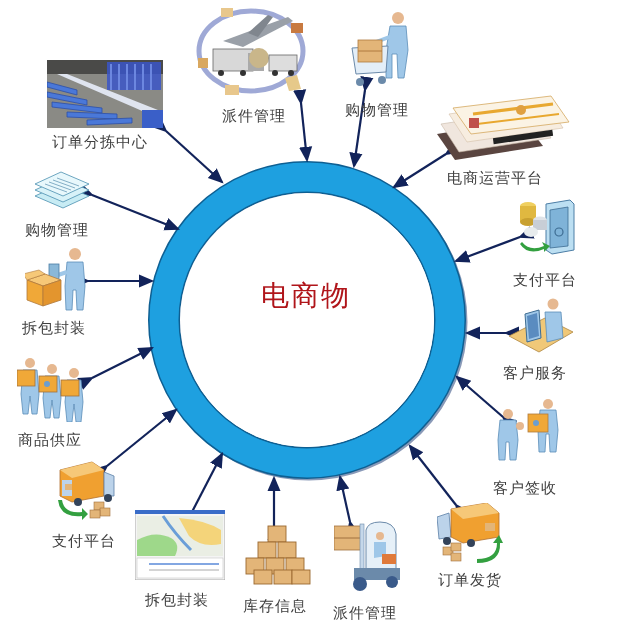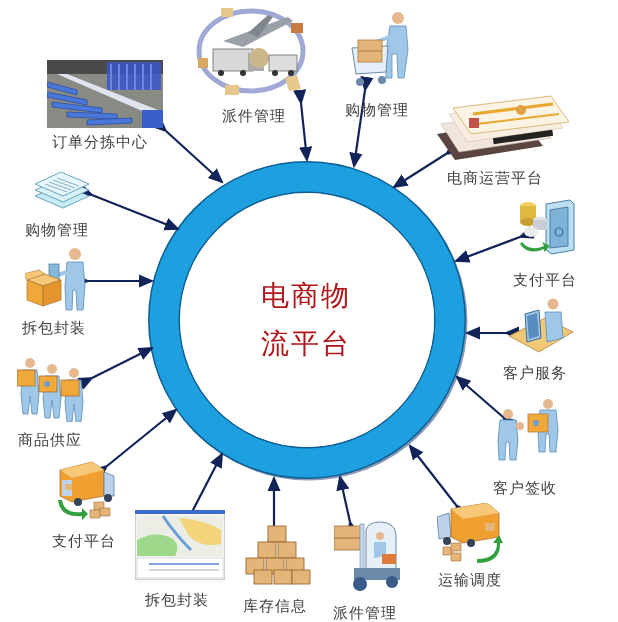--- a/index.html
+++ b/index.html
@@ -65,21 +65,20 @@
       <line x1="92" y1="378" x2="152" y2="348"></line>
 
       <line x1="88" y1="281" x2="152" y2="281"></line>
 
       <line x1="92" y1="195" x2="178" y2="229"></line>
     </g>
   </svg>
 
   <div class="center-title">
     <div>电商物</div>
-    <div>流平台</div>
   </div>
 
   <div class="node">
     <svg class="icon" style="left:47px;top:60px;width:116px;height:68px" viewBox="0 0 116 68">
       <rect width="116" height="68" fill="#8a8a85"></rect>
       <rect width="116" height="14" fill="#4a4a48"></rect>
       <g fill="#3a55c8">
         <rect x="60" y="2" width="54" height="28" opacity="0.85"></rect>
       </g>
       <g stroke="#6c87e0" stroke-width="2">
@@ -200,21 +199,21 @@
       <polygon points="14,6 50,0 62,10 62,34 26,40 14,34" fill="#f0a030" stroke="#b07030" stroke-width="0.8"></polygon>
       <polygon points="14,6 50,0 62,10 26,16" fill="#f6c878"></polygon>
       <rect x="48" y="20" width="10" height="8" fill="#e3b578"></rect>
       <circle cx="10" cy="38" r="4" fill="#33435a"></circle>
         <circle cx="34" cy="40" r="4" fill="#33435a"></circle>
       <rect x="6" y="44" width="10" height="8" fill="#e3b578" stroke="#a0703e" stroke-width="0.6"></rect>
       <rect x="14" y="40" width="10" height="8" fill="#e3b578" stroke="#a0703e" stroke-width="0.6"></rect>
       <rect x="14" y="50" width="10" height="8" fill="#e3b578" stroke="#a0703e" stroke-width="0.6"></rect>
       <path d="M40,56 Q60,56 60,40 L56,40 L62,32 L66,40 L63,40 Q64,60 40,60 Z" fill="#33a040"></path>
     </svg>
-    <div class="label" style="left:438px;top:571px">运输调度</div>
+    <div class="label" style="left:438px;top:571px">订单发货</div>
   </div>
 
   <div class="node">
     <svg class="icon" style="left:334px;top:520px;width:68px;height:74px" viewBox="0 0 68 74">
       <rect x="0" y="6" width="28" height="24" fill="#e3b578" stroke="#a0703e" stroke-width="0.8"></rect>
       <line x1="0" y1="18" x2="28" y2="18" stroke="#a0703e"></line>
       <rect x="26" y="4" width="4" height="50" fill="#c5d8ea" stroke="#6b8aaa" stroke-width="0.6"></rect>
       <path d="M32,10 Q34,2 46,2 Q60,2 62,14 L62,50 L32,54 Z" fill="#e6f0f8" stroke="#6b8aaa" stroke-width="1"></path>
       <circle cx="46" cy="16" r="4" fill="#e6b890"></circle>
       <path d="M40,22 L52,22 L52,36 L40,38 Z" fill="#9fc7e8"></path>

